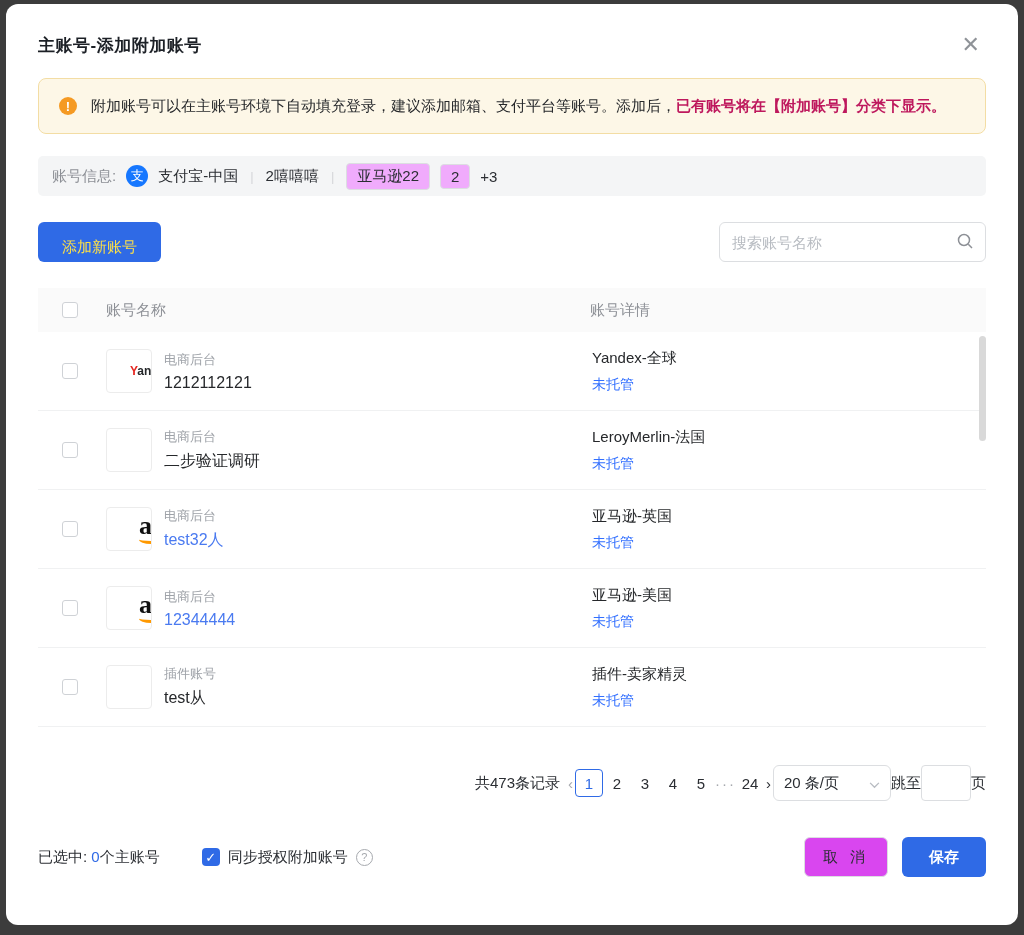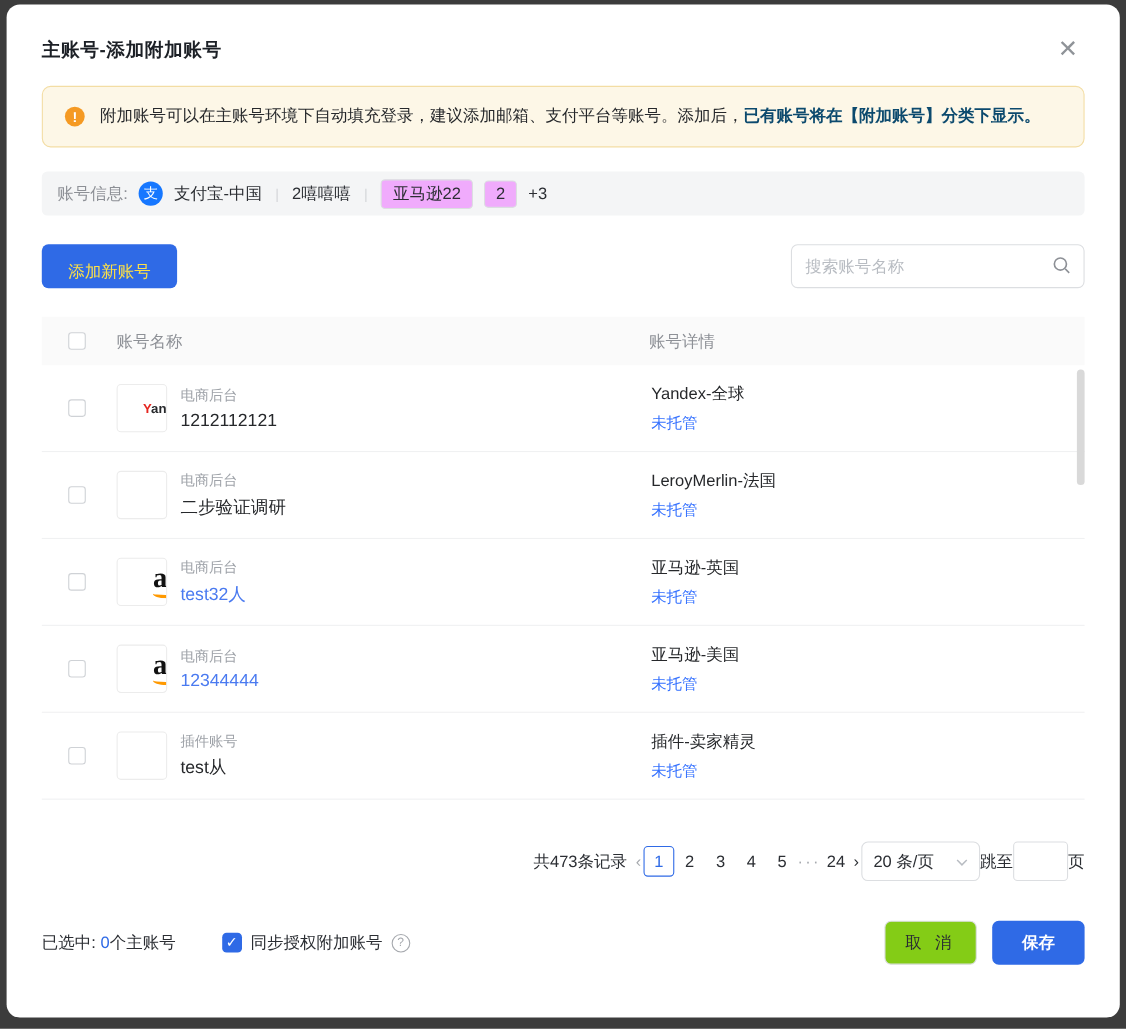--- a/index.html
+++ b/index.html
@@ -14,21 +14,21 @@
   .modal-title { font-size:17px; font-weight:bold; color:#1c2026; letter-spacing:.5px; }
   .close-btn { font-size:22px; color:#8f9398; cursor:pointer; line-height:1; padding:2px 6px; }
 
   
   .alert { margin:20px 32px 0 32px; background:#fdf7e7; border:1px solid #f3dda4;
     border-radius:8px; padding:12px 20px; display:flex; align-items:center; gap:14px; }
   .alert-icon { flex:0 0 18px; width:18px; height:18px; border-radius:50%; background:#f59a23;
     color:#fff; font-size:13px; font-weight:bold; display:flex; align-items:center;
     justify-content:center; }
   .alert-text { font-size:15px; line-height:30px; color:#26282b; }
-  .alert-text .hl { color:#0c4a6e; font-weight:bold; }
+  .alert-text .hl { color:#be185d; font-weight:bold; }
 
   
   .info-bar { margin:22px 32px 0 32px; height:40px; background:#f4f5f6; border-radius:5px;
     display:flex; align-items:center; gap:10px; padding:0 14px; font-size:15px; color:#2b2e33; }
   .info-label { color:#8d9096; }
   .alipay { width:22px; height:22px; border-radius:50%; background:#1677ff; color:#fff;
     font-size:13px; display:flex; align-items:center; justify-content:center; }
   .vdiv { color:#d4d6d9; font-size:13px; padding:0 2px; }
   .tag { border:1px solid #dcdee1; background:#f0abfc; border-radius:4px; padding:3px 10px;
     font-size:15px; color:#2b2e33; }
@@ -82,39 +82,39 @@
   
   .pagination { margin:38px 32px 0 32px; display:flex; align-items:center;
     justify-content:flex-end; font-size:15px; color:#2b2e33; }
   .pg-total { margin-right:6px; }
   .pg-arrow { color:#a6a9ae; cursor:pointer; padding:0 2px; }
   .pg-arrow.next { color:#2b2e33; }
   .pg-num { min-width:28px; height:28px; display:flex; align-items:center;
     justify-content:center; border-radius:4px; cursor:pointer; }
   .pg-num.active { border:1px solid #2f6ae6; color:#2f6ae6; }
   .pg-ellipsis { color:#a6a9ae; letter-spacing:2px; }
-  .pg-size { width:108px; height:36px; border:1px solid #dcdee1; border-radius:6px;
+  .pg-size { width:118px; height:36px; border:1px solid #dcdee1; border-radius:6px;
     display:flex; align-items:center; padding:0 10px; cursor:pointer; background:#fff; }
   .pg-size .chev { margin-left:auto; color:#b8bcc2; }
   .pg-jump-input { width:50px; height:36px; border:1px solid #dcdee1; border-radius:4px;
     outline:none; font-size:15px; text-align:center; }
 
   
   .modal-footer { margin:36px 32px 0 32px; display:flex; align-items:center; }
   .sel-info { font-size:15px; color:#2b2e33; }
   .sel-count { color:#2f6ae6; }
   .sync-group { display:flex; align-items:center; gap:8px; margin-left:42px; }
   .checkbox-on { width:18px; height:18px; background:#2f6ae6; border-radius:4px;
     color:#fff; font-size:13px; display:flex; align-items:center; justify-content:center;
     cursor:pointer; }
   .sync-label { font-size:15px; color:#2b2e33; }
   .help-icon { width:17px; height:17px; border:1.5px solid #a6a9ae; border-radius:50%;
     color:#a6a9ae; font-size:11px; display:flex; align-items:center; justify-content:center; }
   .footer-btns { margin-left:auto; display:flex; gap:14px; }
-  .btn-cancel { width:84px; height:40px; background:#84cc16; border:1px solid #dcdee1;
+  .btn-cancel { width:84px; height:40px; background:#d946ef; border:1px solid #dcdee1;
     border-radius:6px; font-size:15px; color:#2b2e33; cursor:pointer; letter-spacing:4px; }
   .btn-save { width:84px; height:40px; background:#2f6ae6; border:none; border-radius:6px;
     font-size:15px; font-weight:bold; color:#fff; cursor:pointer; }
 </style>
 </head>
 <body>
 
 <div class="modal">
 
   <div class="modal-header">

